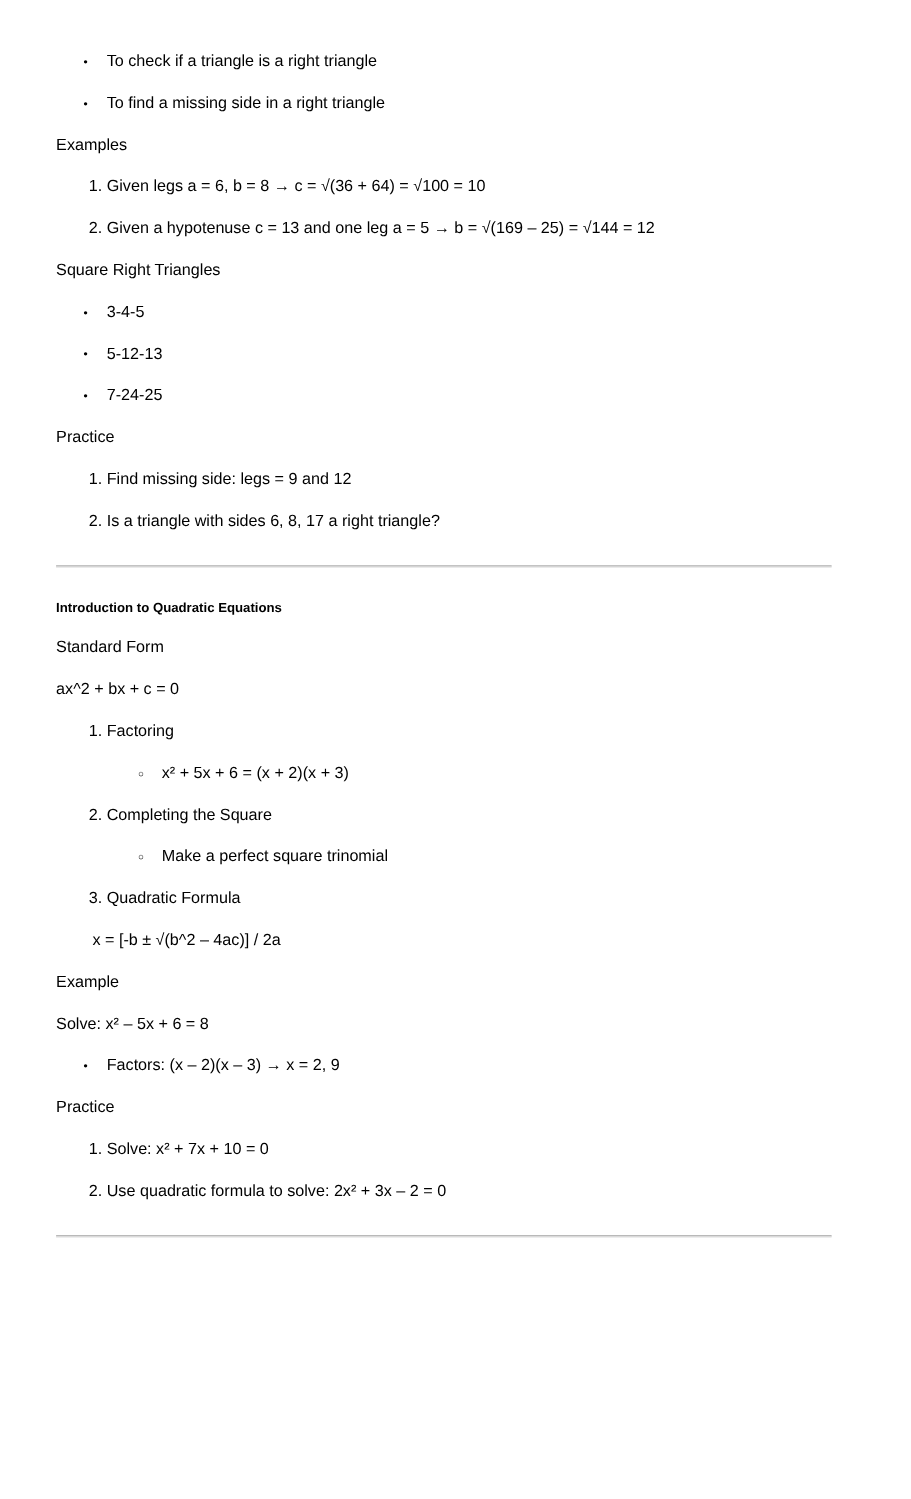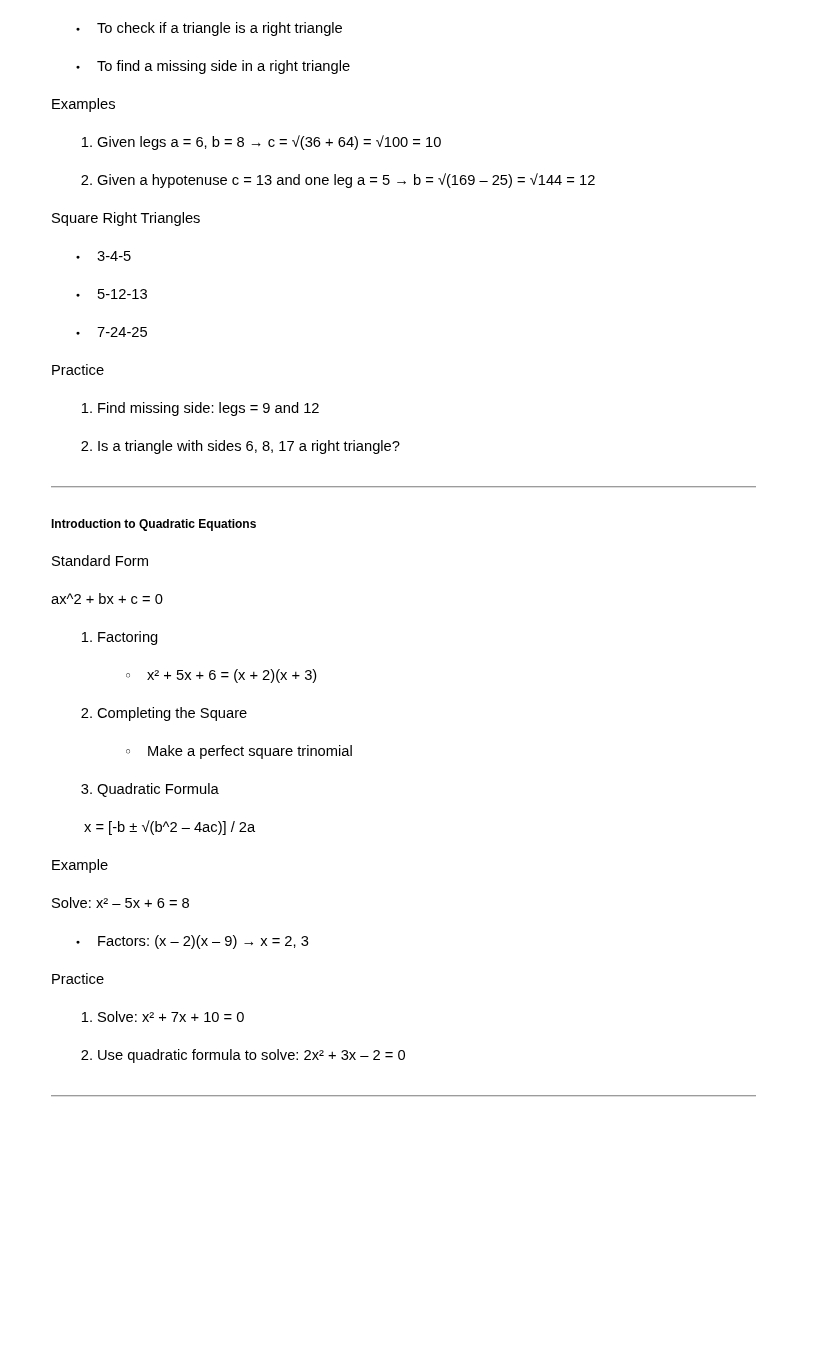--- a/index.html
+++ b/index.html
@@ -7,21 +7,21 @@
     width: 828px;
     height: 1363px;
     background: #ffffff;
     overflow: hidden;
     font-family: "Liberation Sans", sans-serif;
     color: #000000;
   }
   .doc {
     box-sizing: border-box;
     width: 808px;
-    padding: 20px 52px 0 51px;
+    padding: 48px 52px 0 51px;
     font-size: 14.7px;
     line-height: 17px;
     border-radius: 32px;
   }
   .p   { margin: 0 0 21px 0; min-height: 17px; }
   .sect { }
   .li  { display: flex; align-items: center; margin: 0 0 21px 0; min-height: 17px; }
   .marker {
     flex: 0 0 46px;
     box-sizing: border-box;
@@ -131,21 +131,21 @@
     <span class="txt">Quadratic Formula</span>
   </div>
 
   <div class="p formula-indent">x = [-b ± √(b^2 – 4ac)] / 2a</div>
 
   <div class="p sect">Example</div>
   <div class="p">Solve: x² – 5x + 6 = 8</div>
 
   <div class="li">
     <span class="marker disc">●</span>
-    <span class="txt">Factors: (x – 2)(x – 9) → x = 2, 3</span>
+    <span class="txt">Factors: (x – 2)(x – 3) → x = 2, 9</span>
   </div>
 
   <div class="p sect">Practice</div>
 
   <div class="li">
     <span class="marker num">1.</span>
     <span class="txt">Solve: x² + 7x + 10 = 0</span>
   </div>
   <div class="li">
     <span class="marker num">2.</span>

